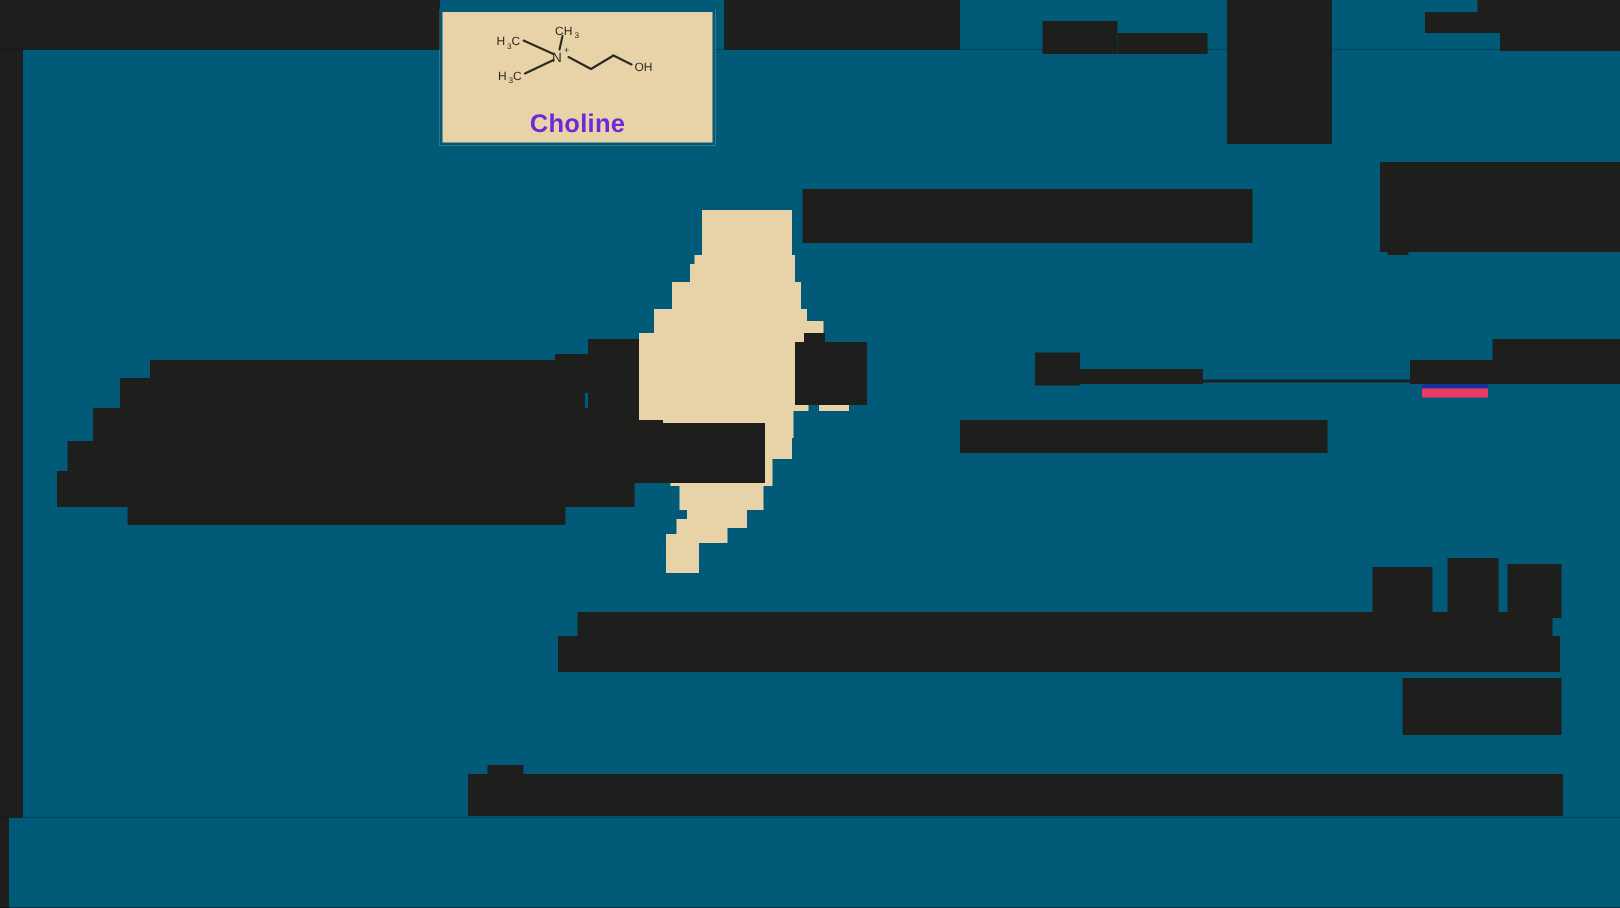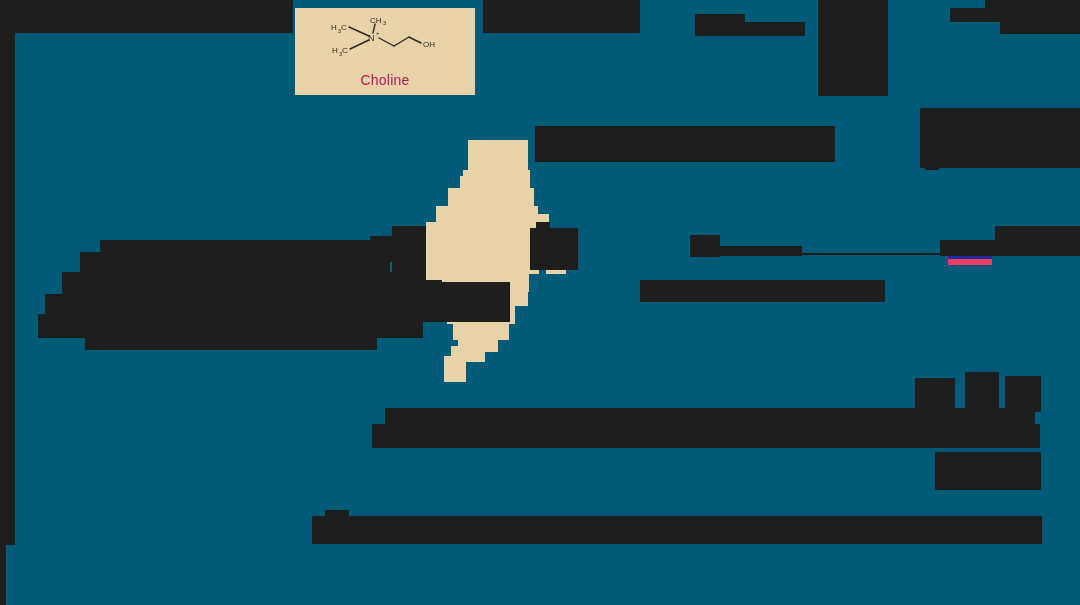--- a/index.html
+++ b/index.html
@@ -46,23 +46,23 @@
     box-sizing: border-box;
     display: flex;
     flex-direction: column;
     align-items: center;
     justify-content: flex-start;
   }
   #choline-structure {
     margin-top: 7px;
   }
   #choline-label {
-    color: #be185d;
-    font-size: 14px;
-    font-weight: normal;
+    color: #6d28d9;
+    font-size: 17px;
+    font-weight: bold;
     letter-spacing: .2px;
     margin-top: 7px;
   }
   .rule-blue {
     position: absolute;
     background: #1c2f9e;
     height: 3px;
   }
   .rule-pink {
     position: absolute;

